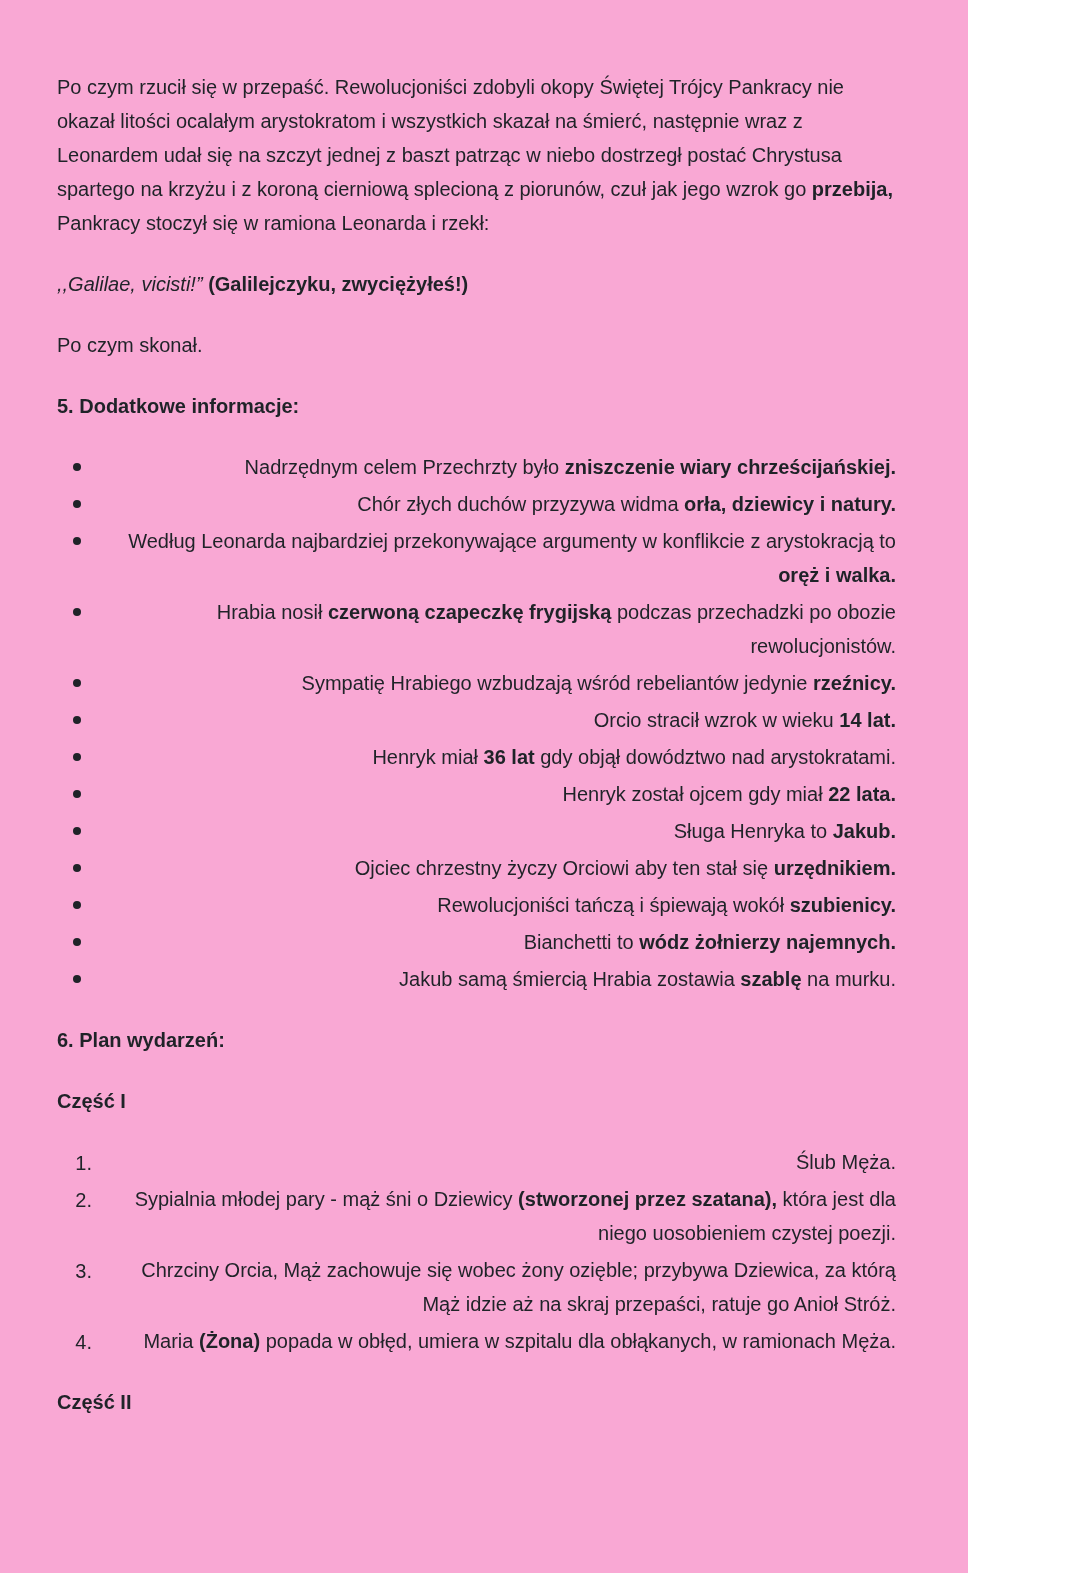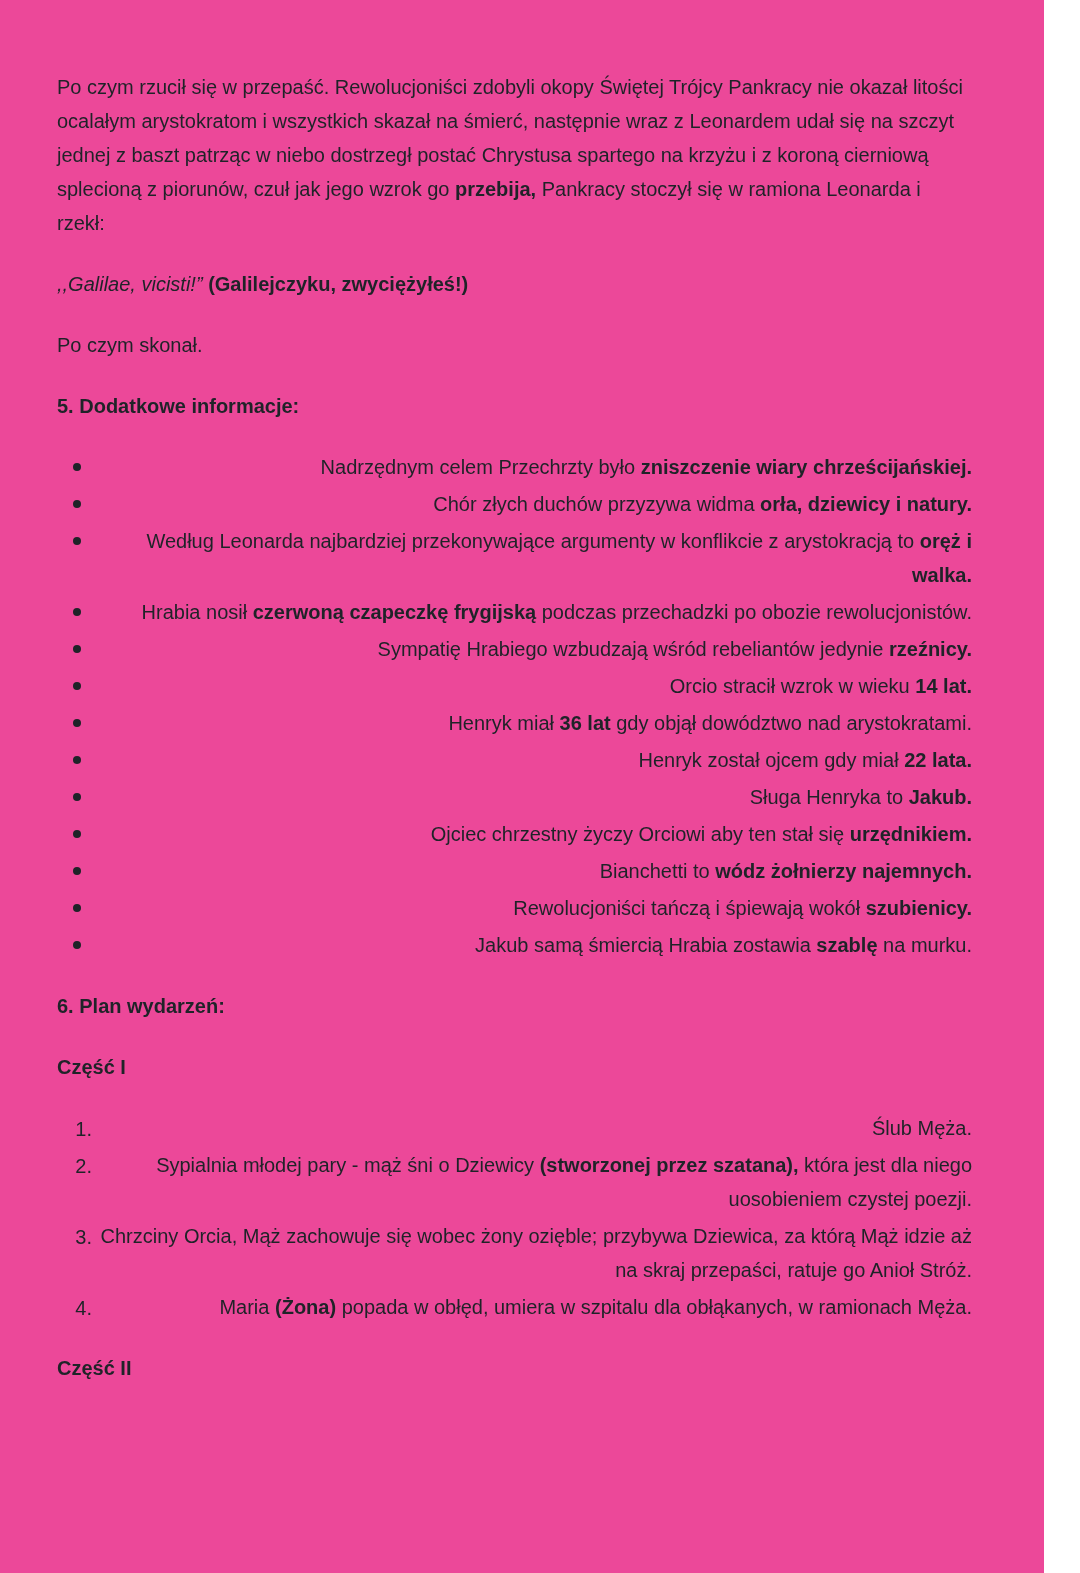--- a/index.html
+++ b/index.html
@@ -10,24 +10,24 @@
   body {
     width: 1080px;
     height: 1573px;
     overflow: hidden;
     font-family: "Liberation Sans", "DejaVu Sans", sans-serif;
     color: #1f2328;
     -webkit-font-smoothing: antialiased;
   }
   .page {
     box-sizing: border-box;
-    width: 1044px;
+    width: 968px;
     min-height: 1573px;
     padding: 70px 72px 60px 57px;
-    background: #ec4899;
+    background: #f9a8d4;
   }
   .paragraph, .heading {
     font-size: 20px;
     line-height: 1.7;
     margin: 0 0 27px 0;
   }
   .heading {
     font-weight: 700;
   }
   .b { font-weight: 700; }
@@ -77,22 +77,22 @@
         <li><span class="bullet-dot"></span><span>Nadrzędnym celem Przechrzty było </span><span class="b">zniszczenie wiary chrześcijańskiej.</span></li>
         <li><span class="bullet-dot"></span><span>Chór złych duchów przyzywa widma </span><span class="b">orła, dziewicy i natury.</span></li>
         <li><span class="bullet-dot"></span><span>Według Leonarda najbardziej przekonywające argumenty w konflikcie z arystokracją to </span><span class="b">oręż i walka.</span></li>
         <li><span class="bullet-dot"></span><span>Hrabia nosił </span><span class="b">czerwoną czapeczkę frygijską</span><span> podczas przechadzki po obozie rewolucjonistów.</span></li>
         <li><span class="bullet-dot"></span><span>Sympatię Hrabiego wzbudzają wśród rebeliantów jedynie </span><span class="b">rzeźnicy.</span></li>
         <li><span class="bullet-dot"></span><span>Orcio stracił wzrok w wieku </span><span class="b">14 lat.</span></li>
         <li><span class="bullet-dot"></span><span>Henryk miał </span><span class="b">36 lat</span><span> gdy objął dowództwo nad arystokratami.</span></li>
         <li><span class="bullet-dot"></span><span>Henryk został ojcem gdy miał </span><span class="b">22 lata.</span></li>
         <li><span class="bullet-dot"></span><span>Sługa Henryka to </span><span class="b">Jakub.</span></li>
         <li><span class="bullet-dot"></span><span>Ojciec chrzestny życzy Orciowi aby ten stał się </span><span class="b">urzędnikiem.</span></li>
+        <li><span class="bullet-dot"></span><span>Rewolucjoniści tańczą i śpiewają wokół </span><span class="b">szubienicy.</span></li>
         <li><span class="bullet-dot"></span><span>Bianchetti to </span><span class="b">wódz żołnierzy najemnych.</span></li>
-        <li><span class="bullet-dot"></span><span>Rewolucjoniści tańczą i śpiewają wokół </span><span class="b">szubienicy.</span></li>
         <li><span class="bullet-dot"></span><span>Jakub samą śmiercią Hrabia zostawia </span><span class="b">szablę</span><span> na murku.</span></li>
       </ul>
       <p class="heading"><span>6. Plan wydarzeń:</span></p>
       <p class="heading"><span>Część I</span></p>
       <ol class="numbered-list">
         <li><span class="list-number">1.</span><span>Ślub Męża.</span></li>
         <li><span class="list-number">2.</span><span>Sypialnia młodej pary - mąż śni o Dziewicy </span><span class="b">(stworzonej przez szatana),</span><span> która jest dla niego uosobieniem czystej poezji.</span></li>
         <li><span class="list-number">3.</span><span>Chrzciny Orcia, Mąż zachowuje się wobec żony ozięble; przybywa Dziewica, za którą Mąż idzie aż na skraj przepaści, ratuje go Anioł Stróż.</span></li>
         <li><span class="list-number">4.</span><span>Maria </span><span class="b">(Żona)</span><span> popada w obłęd, umiera w szpitalu dla obłąkanych, w ramionach Męża.</span></li>
       </ol>

